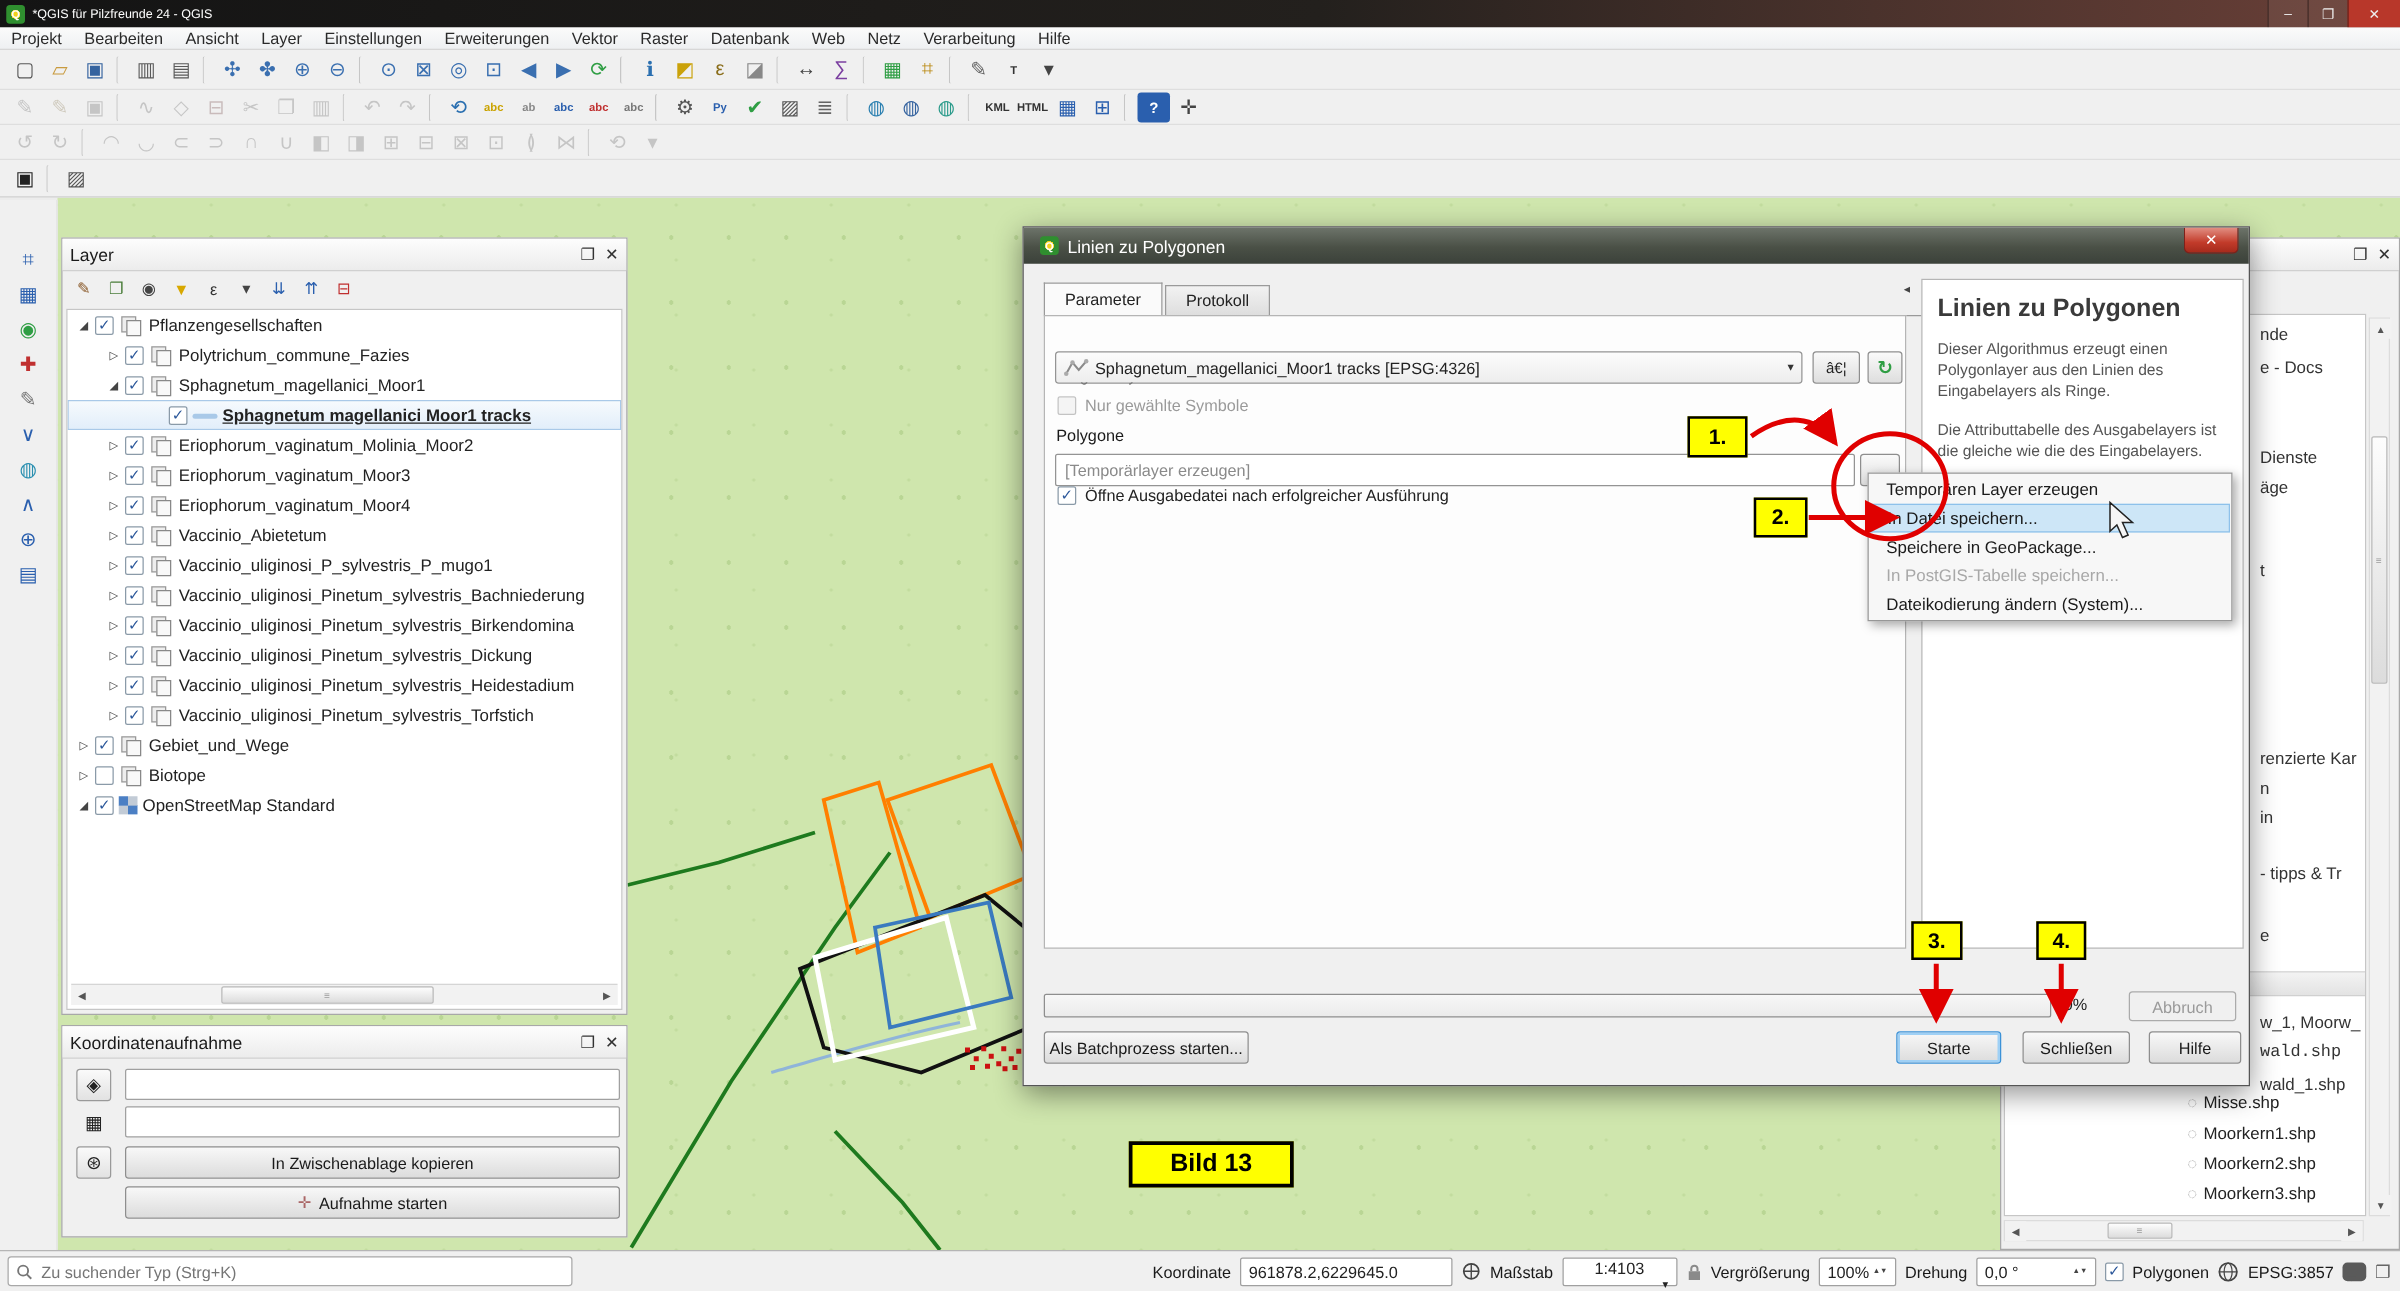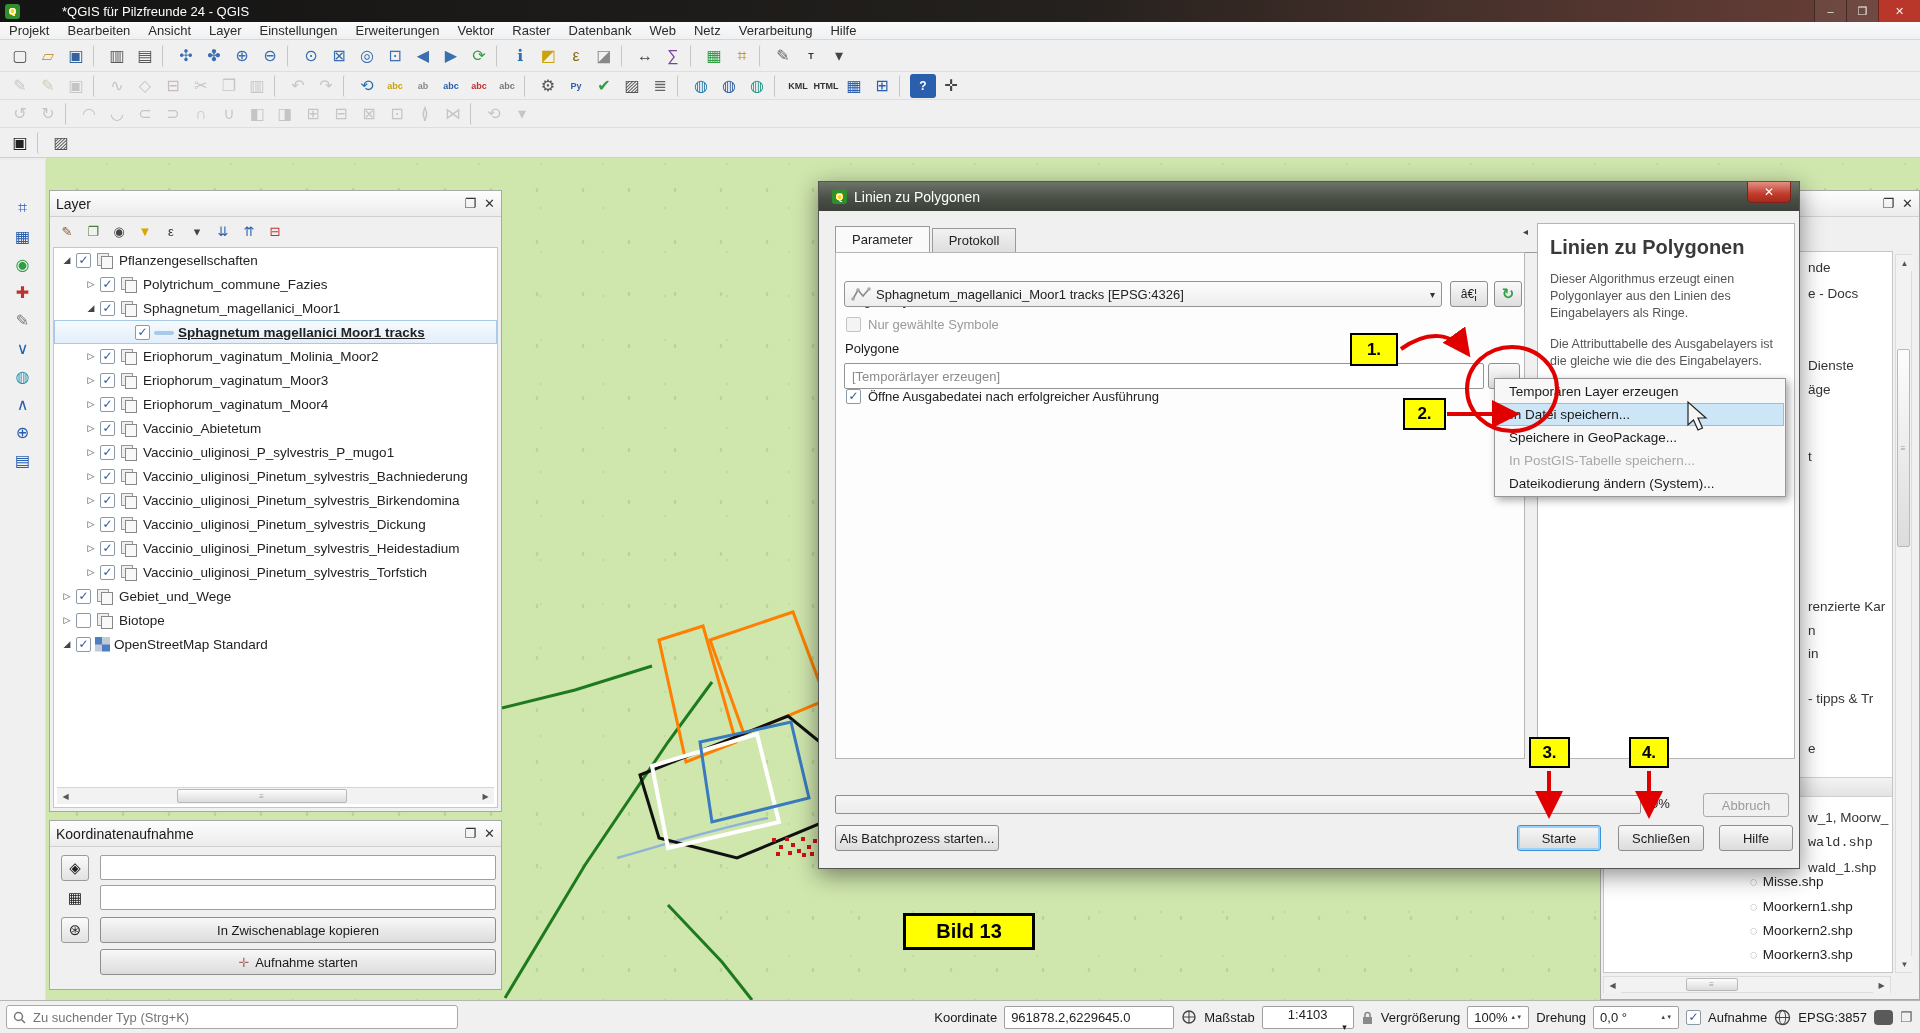--- a/index.html
+++ b/index.html
@@ -7,21 +7,21 @@
   #stage{position:relative;width:1920px;height:1033px;overflow:hidden;
          font-family:"Liberation Sans","DejaVu Sans",sans-serif;background:#ececec;font-size:13px;color:#222;}
 
   
   .titlebar{position:absolute;left:0;top:0;width:1920px;height:22px;z-index:4;
     background:linear-gradient(90deg,#141414 0%,#23201d 55%,#4a322c 78%,#6b4038 100%);
     display:flex;align-items:center;color:#fff;}
   .qgis-logo{width:15px;height:15px;margin:0 6px 0 5px;border-radius:3px;
     background:radial-gradient(circle at 50% 50%, #f4d11b 0 34%, #2f8f2f 35% 100%);
     display:inline-flex;align-items:center;justify-content:center;color:#fff;font-size:9px;font-weight:bold;}
-  .title-text{font-size:13px;margin-left:36px;}
+  .title-text{font-size:10px;}
   .winbtns{margin-left:auto;display:flex;height:100%;}
   .winbtn{width:32px;height:100%;display:flex;align-items:center;justify-content:center;
     color:#eee;font-size:11px;background:rgba(255,255,255,.06);border-left:1px solid rgba(0,0,0,.4);}
   .winbtn.close{background:#b8372a;width:42px;}
 
   .menubar{position:absolute;left:0;top:22px;width:1920px;height:18px;z-index:4;
     background:linear-gradient(#fbfbfb,#eef0f2);display:flex;align-items:center;border-bottom:1px solid #d7d7d7;}
   .menu-item{padding:0 9px;font-size:13px;color:#2a2a2a;}
 
   .toolbar{position:absolute;left:0;width:1920px;z-index:4;background:#f0f0f0;
@@ -675,26 +675,26 @@
     <svg width="13" height="15">
       <rect x="2" y="7" width="9" height="7" fill="#8a8a8a"></rect>
       <path d="M4,7 V5 a2.5,2.5 0 0 1 5,0 V7" fill="none" stroke="#8a8a8a" stroke-width="1.6"></path>
     </svg>
     <span class="sb-label">Vergrößerung</span>
     <span class="sb-field" style="width:62px;">
       <span>100%</span>
         <span class="spin" style="margin-left:auto;">▲▼</span>
     </span>
     <span class="sb-label">Drehung</span>
-    <span class="sb-field" style="width:86px;">
+    <span class="sb-field" style="width:96px;">
       <span>0,0 °</span>
         <span class="spin" style="margin-left:auto;">▲▼</span>
     </span>
     <span class="chk on"></span>
-    <span class="sb-label">Aufnahme</span>
+    <span class="sb-label">Polygonen</span>
     <svg width="17" height="17">
       <circle cx="8.5" cy="8.5" r="7" fill="none" stroke="#444" stroke-width="1.4"></circle>
       <ellipse cx="8.5" cy="8.5" rx="3.2" ry="7" fill="none" stroke="#444" stroke-width="1"></ellipse>
       <path d="M1.5,8.5 H15.5" stroke="#444" stroke-width="1"></path>
     </svg>
     <span class="sb-label">EPSG:3857</span>
     <span class="bubble"></span>
     <span style="width:14px;overflow:hidden;color:#666;font-size:14px;">❐</span>
   </div>
 

